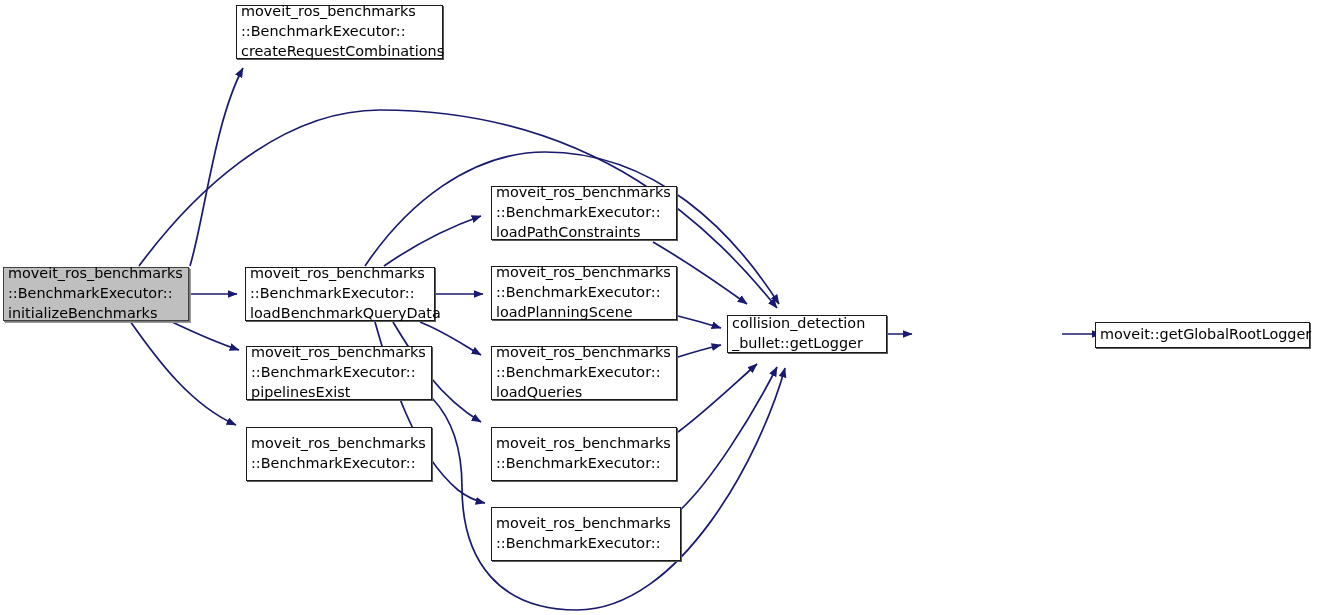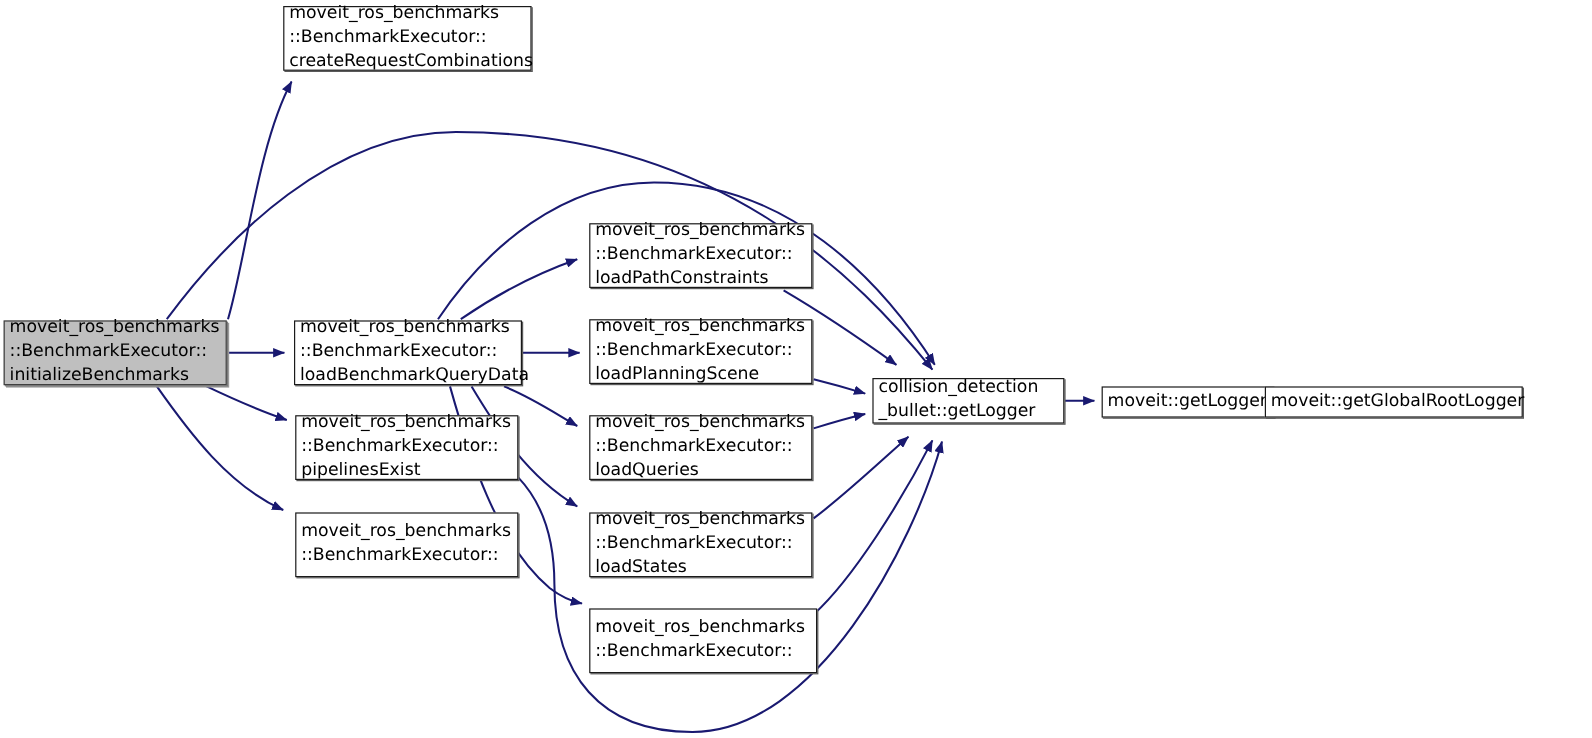--- a/index.html
+++ b/index.html
@@ -149,34 +149,30 @@
 
   <div class="node shadow" style="left:491px; top:346px; width:186px; height:54px;">
     <span class="ln al">moveit_ros_benchmarks</span>
     <span class="ln al">::BenchmarkExecutor::</span>
     <span class="ln ac">loadQueries</span>
   </div>
 
   <div class="node shadow" style="left:491px; top:427px; width:186px; height:54px;">
     <span class="ln al">moveit_ros_benchmarks</span>
     <span class="ln al">::BenchmarkExecutor::</span>
-    <span class="ln ac">loadStates</span>
   </div>
 
   <div class="node shadow" style="left:491px; top:507px; width:190px; height:54px;">
     <span class="ln al">moveit_ros_benchmarks</span>
     <span class="ln al">::BenchmarkExecutor::</span>
   </div>
 
   <div class="node shadow" style="left:727px; top:315px; width:160px; height:38px;">
     <span class="ln al">collision_detection</span>
     <span class="ln al">_bullet::getLogger</span>
   </div>
 
-  <div class="node shadow" style="left:918px; top:322px; width:144px; height:26px;">
-    <span class="ln ac">moveit::getLogger</span>
-  </div>
 
-  <div class="node shadow" style="left:1054px; top:322px; width:215px; height:26px;">
+  <div class="node shadow" style="left:1095px; top:322px; width:215px; height:26px;">
     <span class="ln ac">moveit::getGlobalRootLogger</span>
   </div>
 
 </div>
 
 </body></html>

